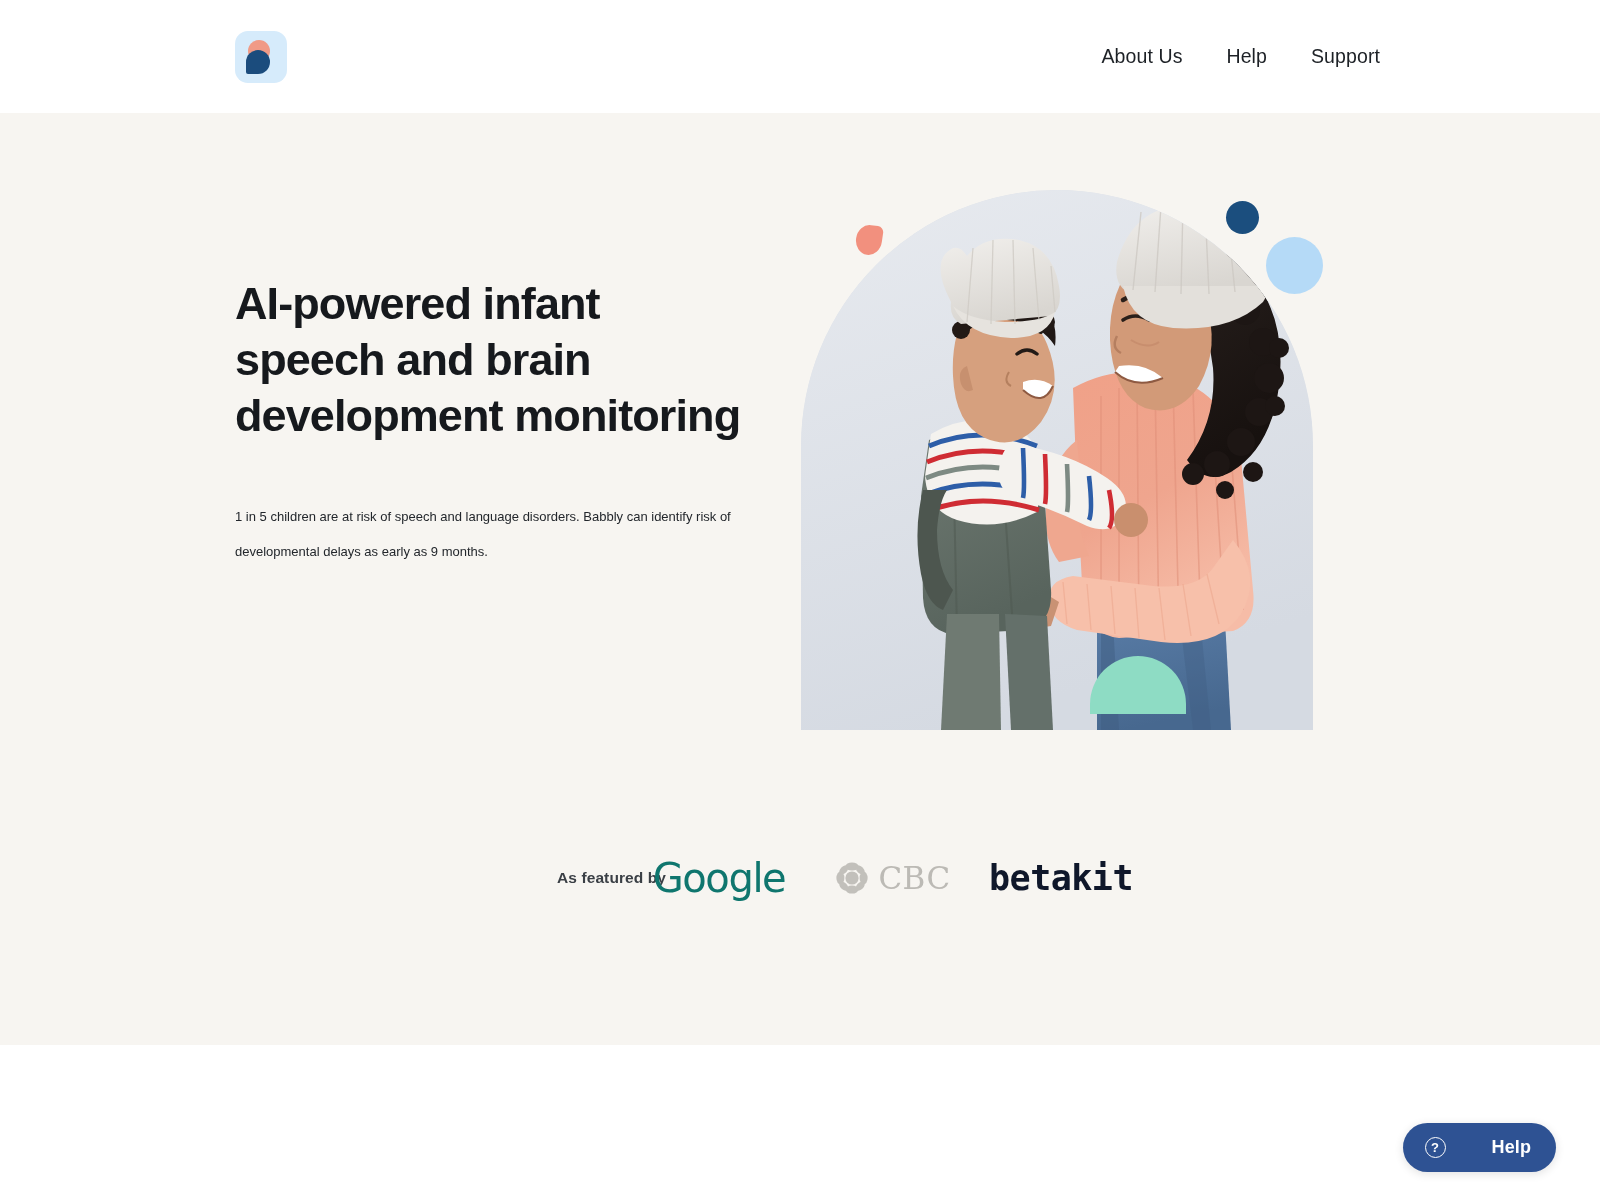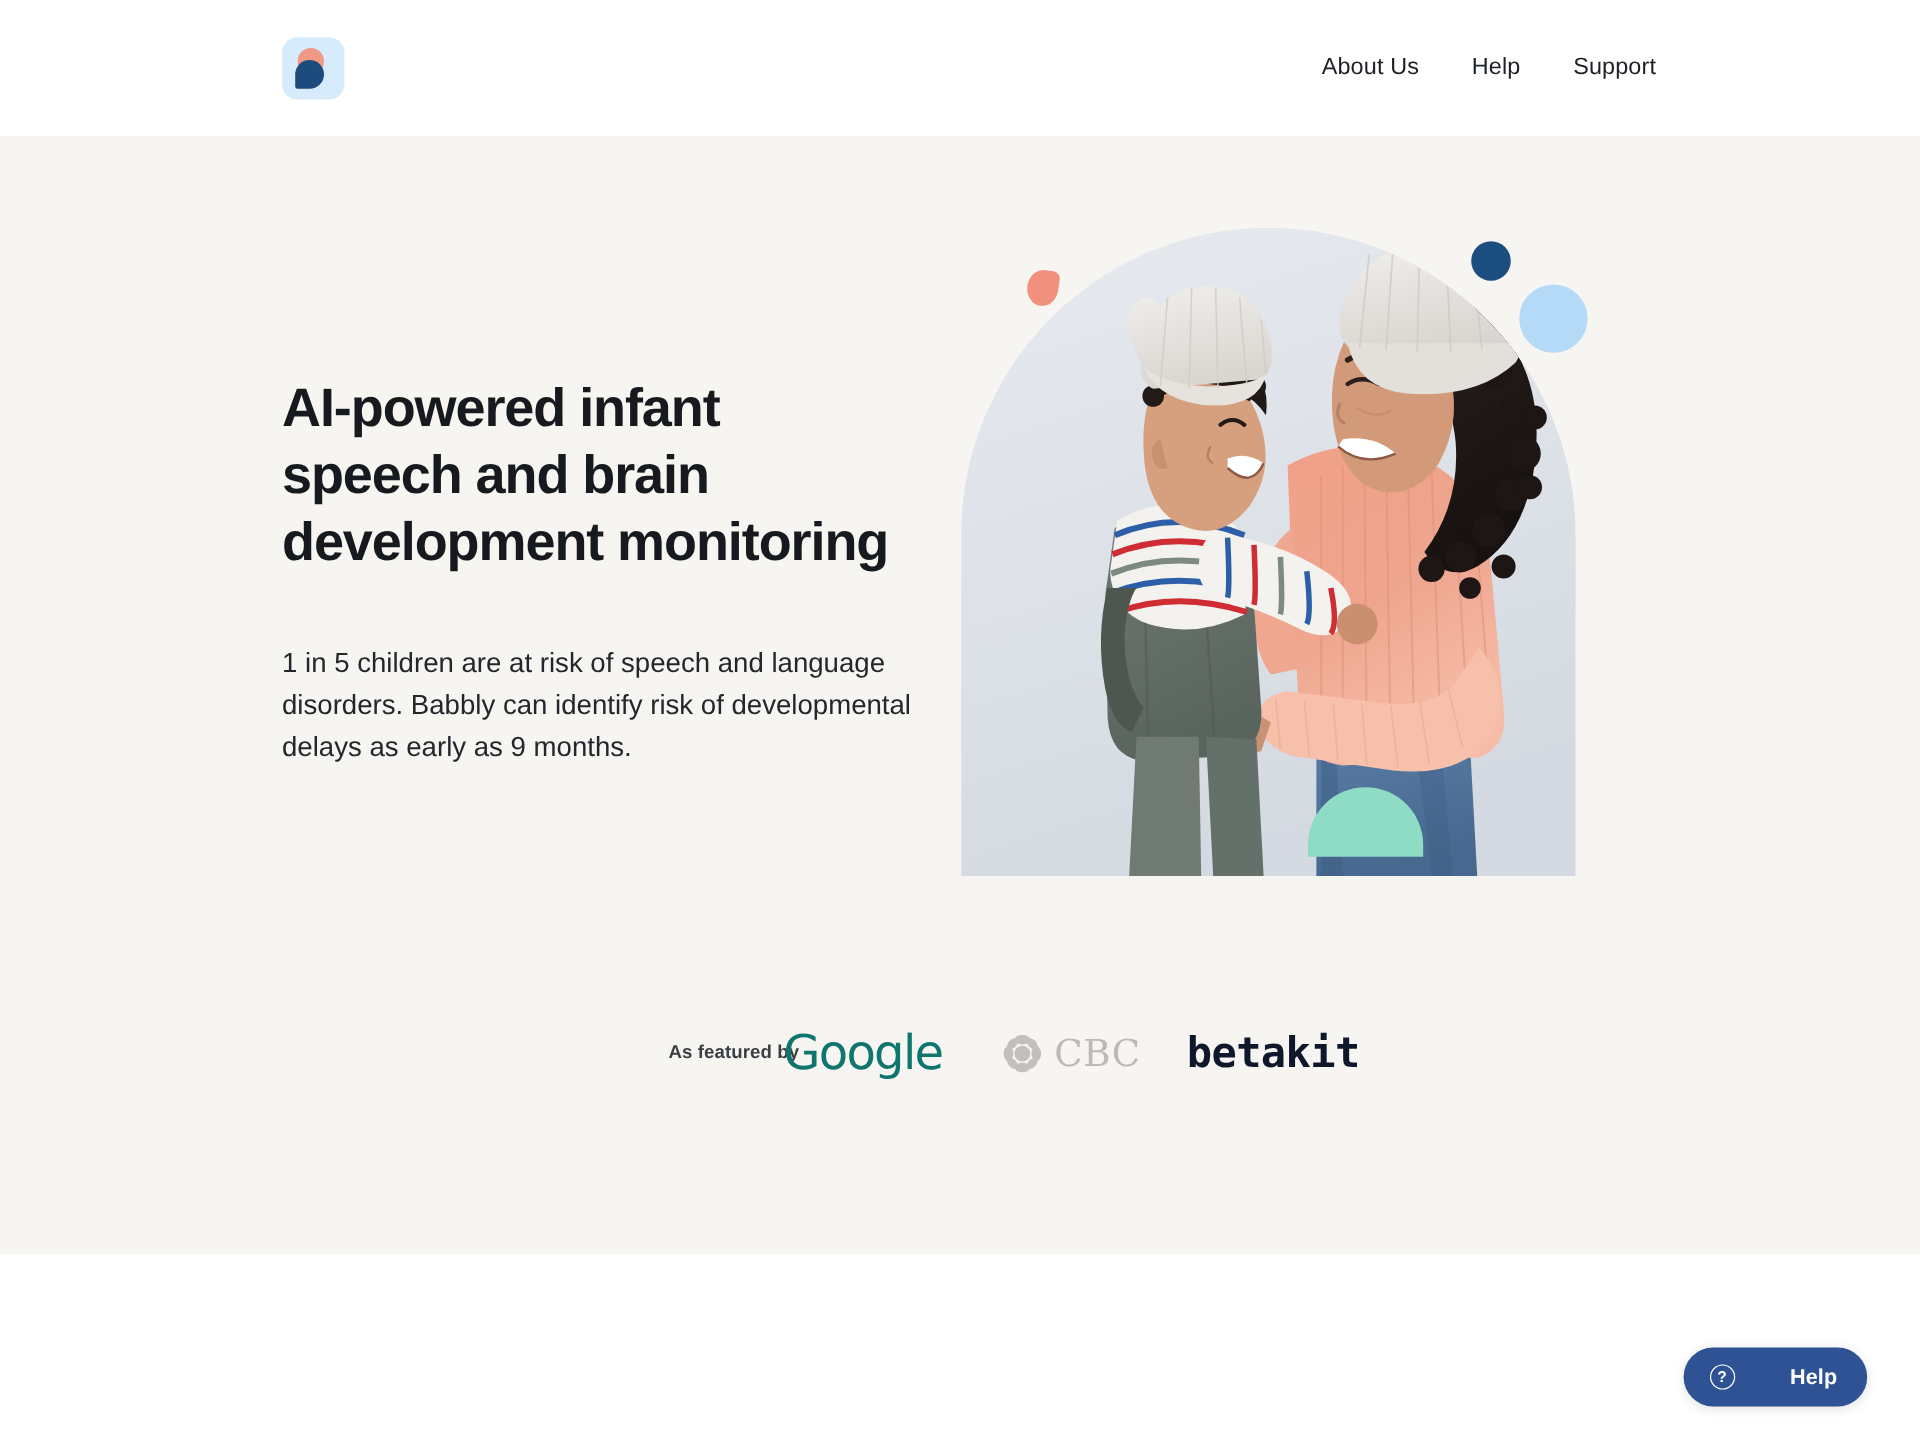--- a/index.html
+++ b/index.html
@@ -93,26 +93,25 @@
     width: 560px;
   }
 
   .hero-title {
     font-size: 45px;
     line-height: 56px;
     font-weight: 700;
     letter-spacing: -0.9px;
     color: #16191d;
     max-width: 520px;
-    margin-top: 36px;
   }
 
   .hero-sub {
     margin-top: 55px;
-    font-size: 23px;
+    font-size: 13px;
     line-height: 35px;
     color: #23272c;
     max-width: 535px;
     font-weight: 400;
   }
 
   
   .hero-visual {
     position: absolute;
     left: 790px;

